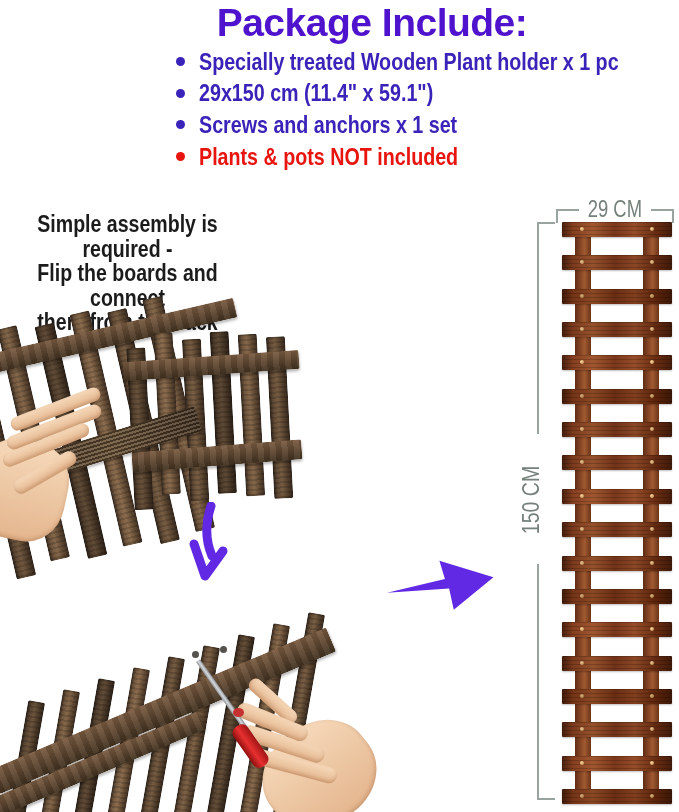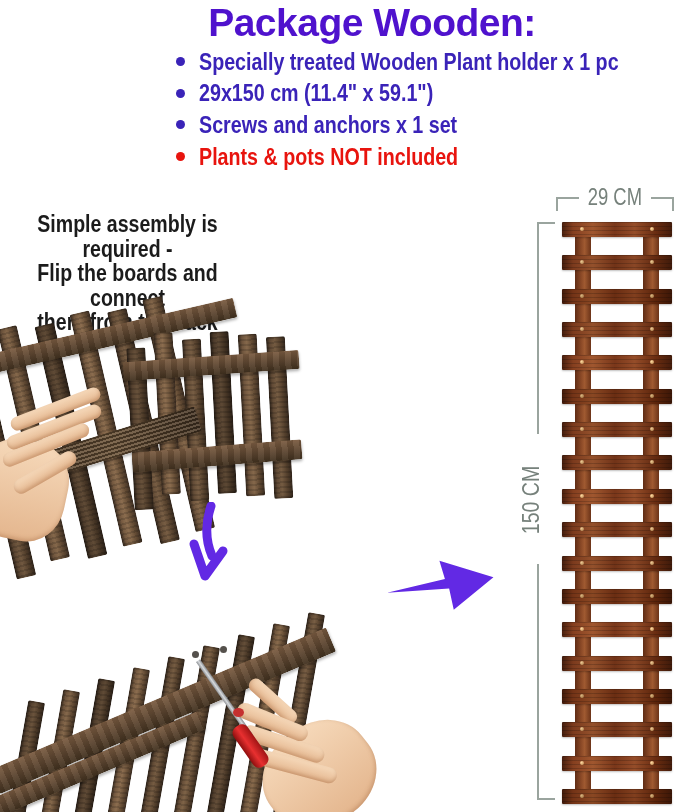--- a/index.html
+++ b/index.html
@@ -50,42 +50,42 @@
       repeating-linear-gradient(180deg,rgba(0,0,0,.18) 0 1px,rgba(255,255,255,0) 1px 4px),
       linear-gradient(90deg,#431d0d,#7b3a1d 10%,#94512c 28%,#713318 48%,#8a4726 66%,#60280f 86%,#3f1a0a);
     box-shadow:0 1px 2px rgba(0,0,0,.25);}
   .slat:nth-child(3n){filter:brightness(.9) saturate(1.1);}
   .slat:nth-child(4n+1){filter:brightness(1.08);}
   .slat::before,.slat::after{content:"";position:absolute;top:5px;width:4px;height:4px;border-radius:50%;
     background:radial-gradient(circle at 35% 35%,#ecc994,#a87744);}
   .slat::before{left:18px;} .slat::after{right:18px;}
 
   
-  #widthDim{left:556px;top:184px;width:118px;height:28px;display:flex;align-items:flex-start;}
+  #widthDim{left:556px;top:196px;width:118px;height:28px;display:flex;align-items:flex-start;}
   .dimbr{flex:1;height:12px;margin-top:13px;border-top:2px solid #9aa49e;}
   .dimbr.l{border-left:2px solid #9aa49e;}
   .dimbr.r{border-right:2px solid #9aa49e;}
   .dimlabel{color:#76817b;font-size:23px;line-height:26px;white-space:nowrap;
             display:inline-block;transform:scaleX(.8);}
   #widthDim .dimlabel{margin:0 2px;}
   #heightDim{left:537px;top:222px;width:2px;height:578px;}
   #heightDim .seg{position:absolute;left:0;width:2px;background:#9aa49e;}
   #heightDim .tick{position:absolute;left:0;width:18px;height:2px;background:#9aa49e;}
   #hLabel{position:absolute;left:-52px;top:265px;width:92px;height:26px;text-align:center;
           transform:rotate(-90deg) scaleX(.85);}
 
   
   .arrow{position:absolute;}
 </style>
 </head>
 <body>
 
 <div id="canvas">
 
-  <div id="title">Package Wooden:</div>
+  <div id="title">Package Include:</div>
   <ul id="bullets">
       <li style="color: rgb(58, 35, 184);">
         <span class="dot"></span>
         <span class="btx">Specially treated Wooden Plant holder x 1 pc</span>
       </li>
       <li style="color: rgb(58, 35, 184);">
         <span class="dot"></span>
         <span class="btx">29x150 cm (11.4" x 59.1")</span>
       </li>
       <li style="color: rgb(58, 35, 184);">

